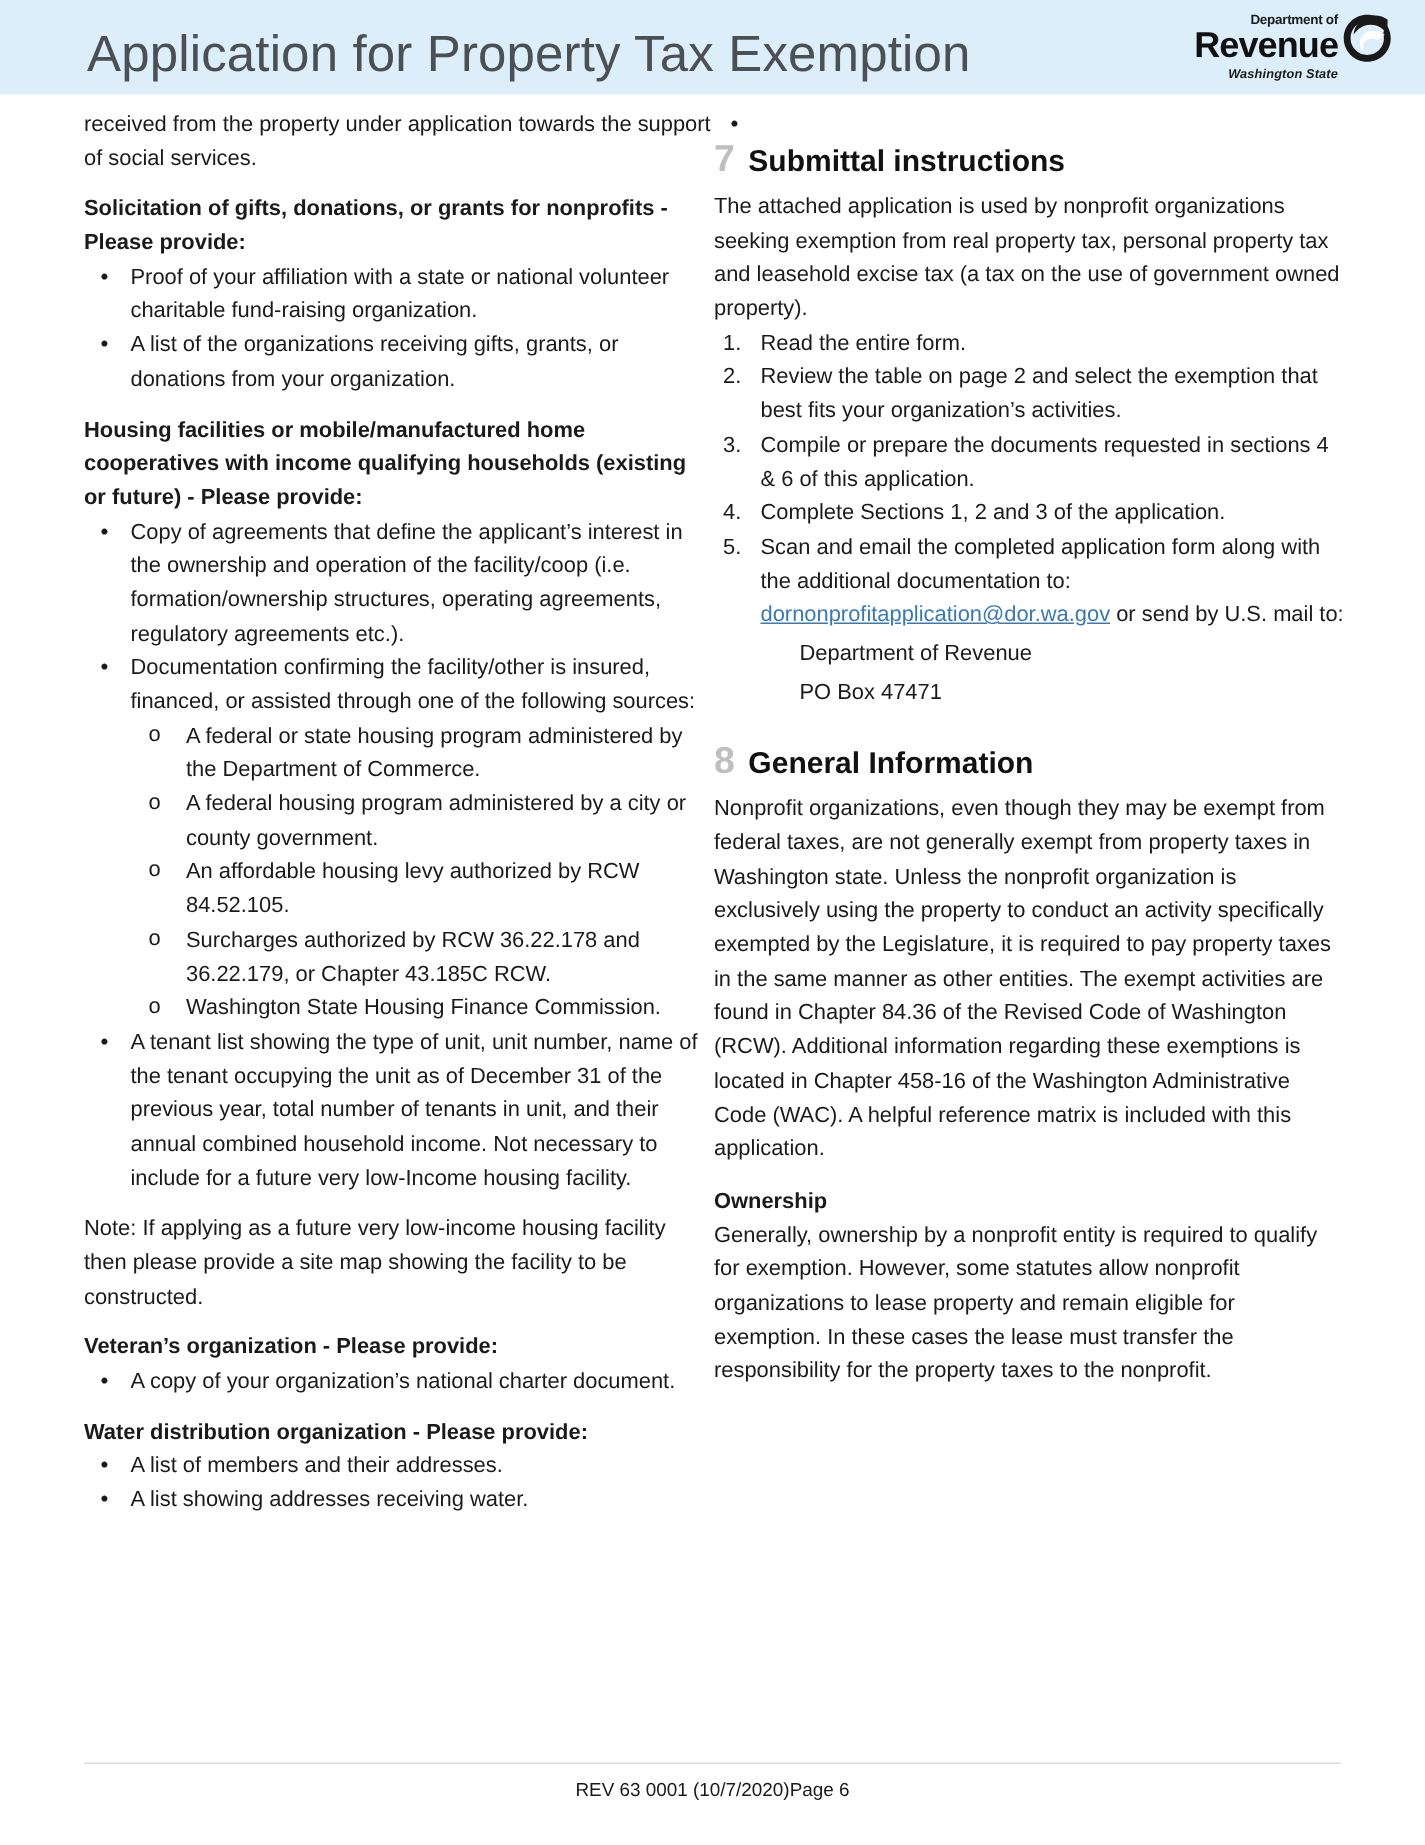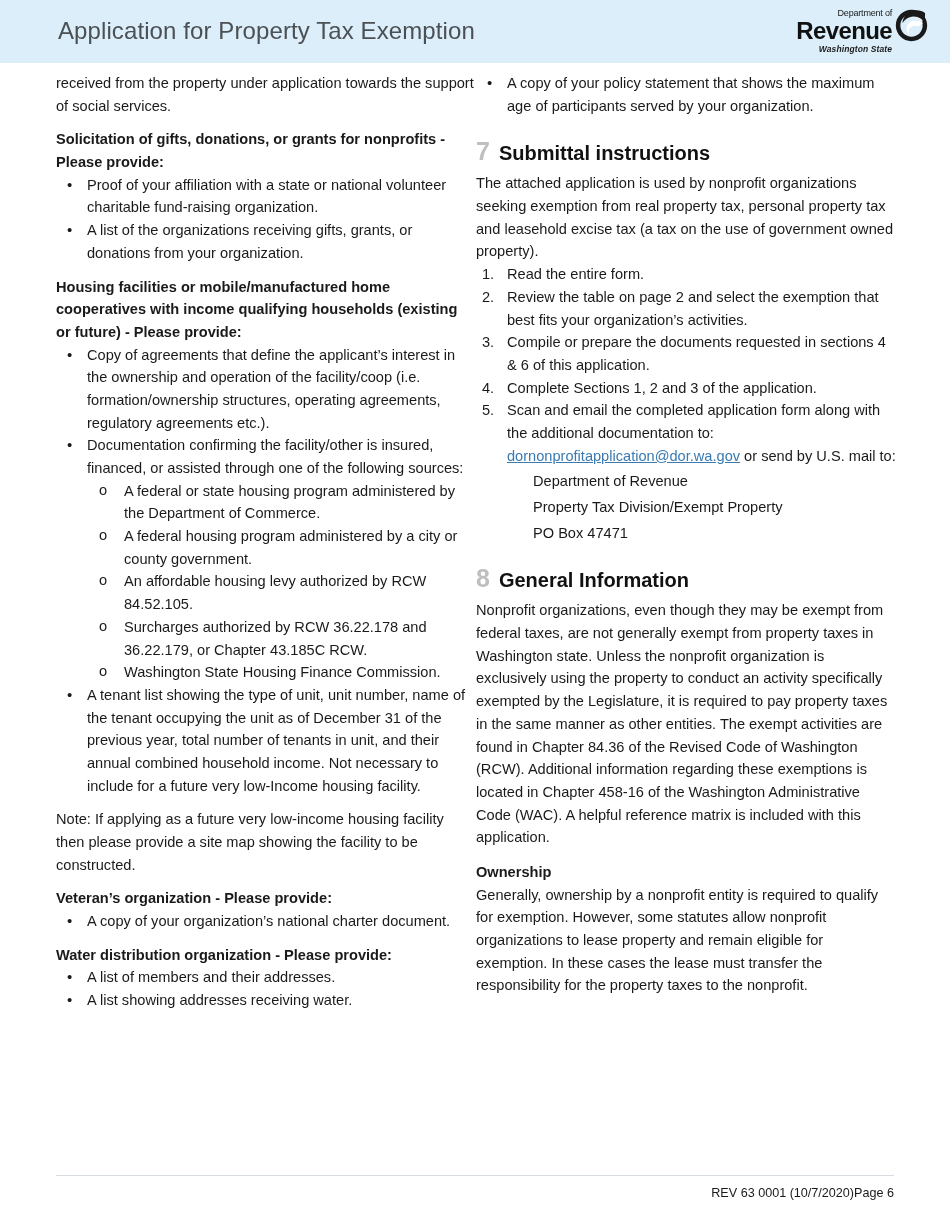--- a/index.html
+++ b/index.html
@@ -22,21 +22,21 @@
     top: 0; left: 0;
     width: 950px;
     height: 63px;
     background: #dbeefa;
     box-sizing: border-box;
   }
   #page-title {
     position: absolute;
     left: 58px;
     top: 17px;
-    font-size: 24px;
+    font-size: 34px;
     font-weight: 400;
     color: #4b5054;
     letter-spacing: 0.1px;
     white-space: nowrap;
   }
   
   #logo {
     position: absolute;
     right: 22px;
     top: 9px;
@@ -45,21 +45,21 @@
   }
   #logo .logo-text {
     position: absolute;
     right: 36px;
     top: 0;
     text-align: right;
     line-height: 1;
   }
   #logo .dept-of {
     font-size: 9px;
-    font-weight: 400;
+    font-weight: 700;
     color: #1a1a1a;
     display: block;
     letter-spacing: -0.2px;
   }
   #logo .revenue {
     font-size: 24px;
     font-weight: 700;
     color: #111;
     display: block;
     letter-spacing: -0.6px;
@@ -199,21 +199,21 @@
     width: 838px;
     height: 1px;
     background: #d7dde3;
   }
   #footer {
     position: absolute;
     left: 56px;
     top: 1186px;
     width: 838px;
     display: flex;
-    justify-content: flex-end;
+    justify-content: center;
     font-size: 12.6px;
     color: #1a1a1a;
   }
 </style>
 </head>
 <body>
 
 <div id="header-band">
   <div id="page-title">Application for Property Tax Exemption</div>
 
@@ -311,21 +311,20 @@
         <span>A list showing addresses receiving water.</span>
       </li>
     </ul>
   </div>
 
   <div class="col" id="col-right">
 
     <ul class="bullets">
       <li>
         <span class="marker">•</span>
-        <span>A copy of your policy statement that shows the maximum age of participants served by your organization.</span>
       </li>
     </ul>
 
     <div class="section-head">
       <span class="sec-num">7</span>
       <span class="sec-title">Submittal instructions</span>
     </div>
 
     <p class="body-text">The attached application is used by nonprofit organizations seeking exemption from real property tax, personal property tax and leasehold excise tax (a tax on the use of government owned property).</p>
 
@@ -344,21 +343,20 @@
       </li>
       <li>
         <span class="marker">4.</span>
         <span>Complete Sections 1, 2 and 3 of the application.</span>
       </li>
       <li>
         <span class="marker">5.</span>
         <span>Scan and email the completed application form along with the additional documentation to: </span><a class="email-link" href="#">dornonprofitapplication@dor.wa.gov</a><span> or send by U.S. mail to:</span>
         <div class="address-block">
           <div>Department of Revenue</div>
-          <div>Property Tax Division/Exempt Property</div>
           <div>PO Box 47471</div>
         </div>
       </li>
     </ol>
 
     <div class="section-head">
       <span class="sec-num">8</span>
       <span class="sec-title">General Information</span>
     </div>
 

